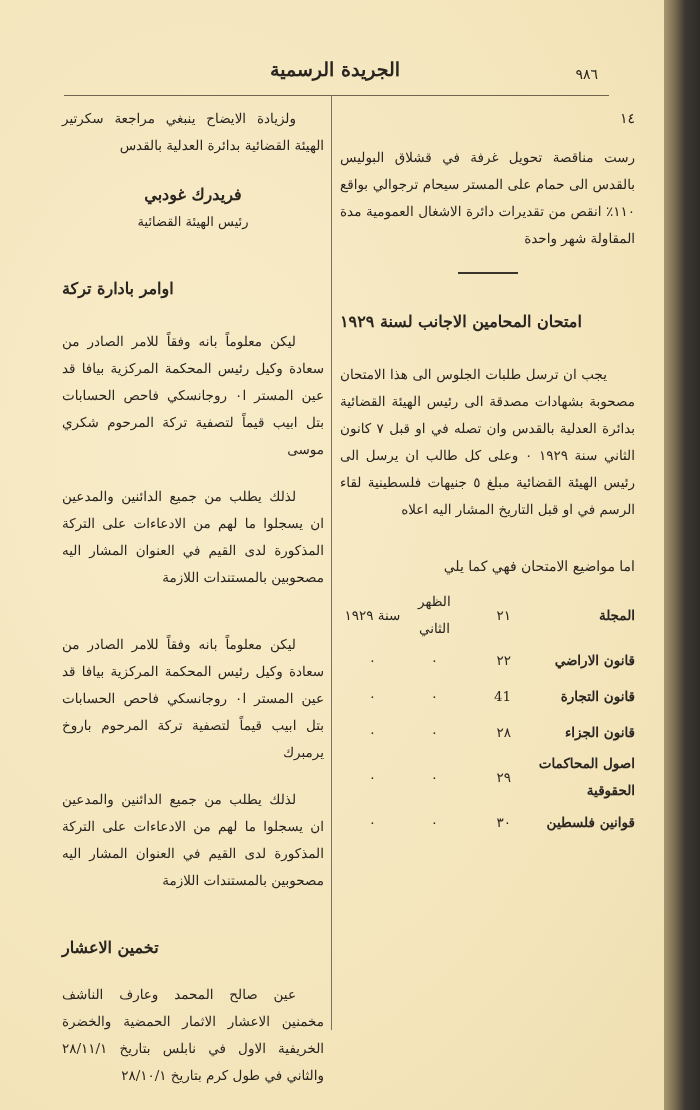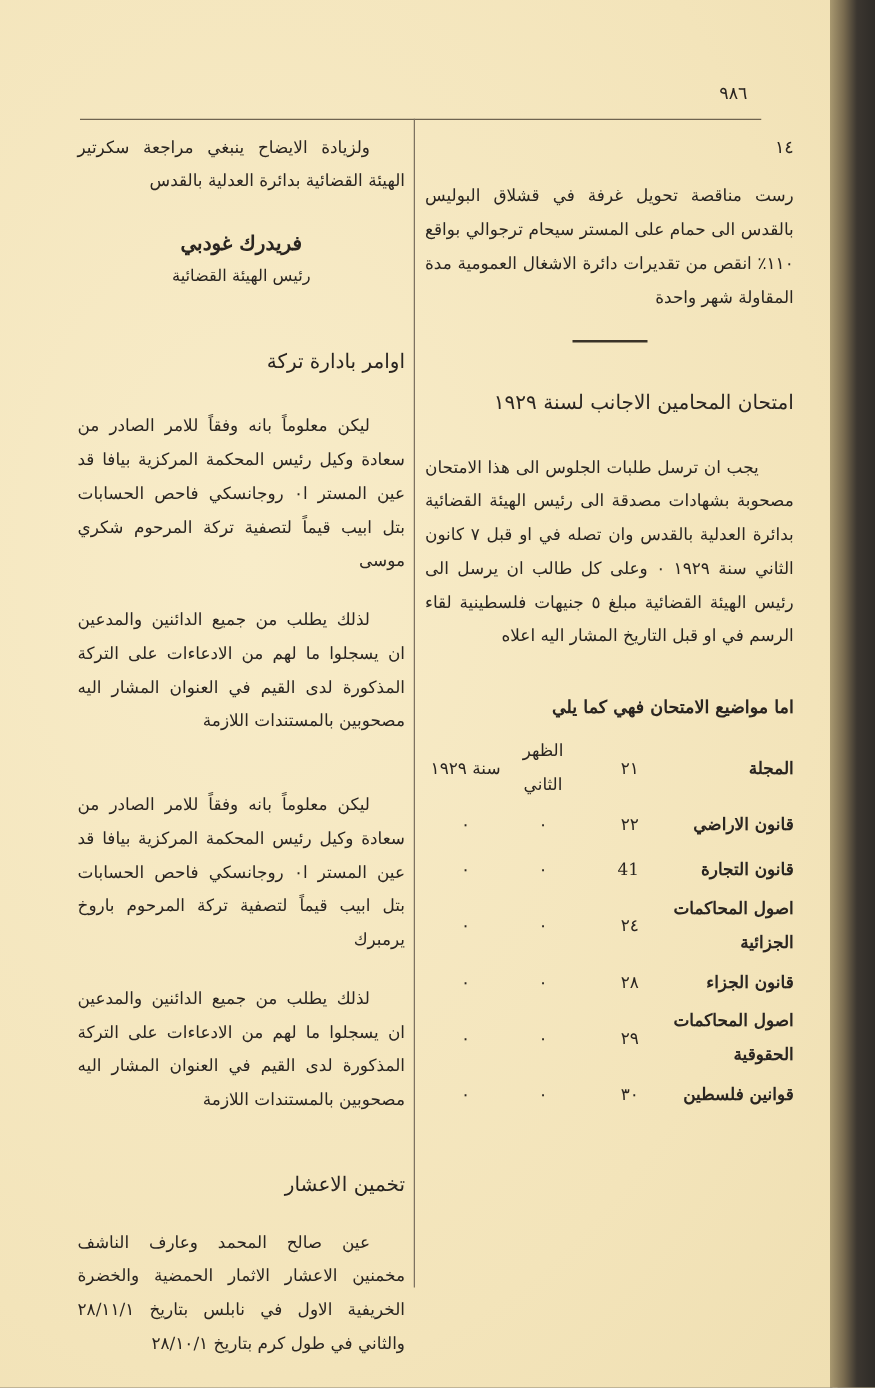--- a/index.html
+++ b/index.html
@@ -12,75 +12,70 @@
   .page-number{position:absolute;right:12px;top:8px;font-size:14px;color:#2a2520;}
   .journal-title{position:absolute;left:0;right:0;top:0;text-align:center;font-size:19px;font-weight:bold;color:#2a2520;}
   .header-rule{position:absolute;top:95px;left:64px;width:545px;height:1px;background:#6f6450;}
   .col-rule{position:absolute;left:331px;top:95px;width:1px;height:935px;background:#7d7260;}
   .col{position:absolute;direction:rtl;color:#2a2520;font-size:13.5px;line-height:27px;}
   .col-right{left:340px;width:295px;top:105px;}
   .col-left{left:62px;width:262px;top:105px;}
   .center{text-align:right;}
   .para{text-align:justify;text-align-last:right;margin:0;}
   .indent{text-indent:28px;}
-  .sect-title{text-align:right;font-size:16px;font-weight:normal;margin:0;}
+  .sect-title{text-align:left;font-size:16px;font-weight:bold;margin:0;}
   .short-rule{width:60px;height:2px;background:#3a3328;margin:0 auto;}
   .sig-name{text-align:center;font-size:16px;font-weight:bold;margin:0;}
   .sig-title{text-align:center;font-size:13px;margin:0;}
   table.schedule{width:100%;border-collapse:collapse;direction:rtl;}
   table.schedule td{padding:0;height:36px;font-size:13.5px;color:#2a2520;vertical-align:middle;}
   td.subj{text-align:right;width:42%;font-weight:bold;}
   td.day{text-align:right;width:16%;}
   td.month{text-align:center;width:20%;}
   td.year{text-align:center;width:22%;}
 </style>
 </head>
 <body>
 
 <div class="page">
 
   <div class="header">
     <span class="page-number">٩٨٦</span>
+    <div class="journal-title">الجريدة الرسمية</div>
   </div>
   <div class="header-rule"></div>
   <div class="col-rule"></div>
 
   <div class="col col-right">
     <p class="center" style="margin:0 0 12px 0;font-size:14px;">١٤</p>
     <p class="para" style="margin:0 0 20px 0;">رست مناقصة تحويل غرفة في قشلاق البوليس بالقدس الى حمام على المستر سيحام ترجوالي بواقع ١١٠٪ انقص من تقديرات دائرة الاشغال العمومية مدة المقاولة شهر واحدة</p>
     <div class="short-rule" style="margin-bottom:34px;"></div>
 
     <p class="sect-title" style="margin-bottom:26px;">امتحان المحامين الاجانب لسنة ١٩٢٩</p>
     <p class="para indent" style="margin-bottom:30px;">يجب ان ترسل طلبات الجلوس الى هذا الامتحان مصحوبة بشهادات مصدقة الى رئيس الهيئة القضائية بدائرة العدلية بالقدس وان تصله في او قبل ٧ كانون الثاني سنة ١٩٢٩ ٠ وعلى كل طالب ان يرسل الى رئيس الهيئة القضائية مبلغ ٥ جنيهات فلسطينية لقاء الرسم في او قبل التاريخ المشار اليه اعلاه</p>
 
-    <p class="center" style="margin:0 0 8px 0;font-weight:bold;font-size:14px;">اما مواضيع الامتحان فهي كما يلي</p>
+    <p class="center" style="margin:0 0 8px 0;font-weight:normal;font-size:14px;">اما مواضيع الامتحان فهي كما يلي</p>
 
     <table class="schedule">
       <tbody>
           <tr>
         <td class="subj">المجلة</td>
         <td class="day">٢١</td>
         <td class="month">الظهر الثاني</td>
         <td class="year">سنة ١٩٢٩</td>
       </tr>
       <tr>
         <td class="subj">قانون الاراضي</td>
         <td class="day">٢٢</td>
         <td class="month">٠</td>
         <td class="year">٠</td>
       </tr>
       <tr>
         <td class="subj">قانون التجارة</td>
         <td class="day">41</td>
-        <td class="month">٠</td>
-        <td class="year">٠</td>
-      </tr>
-      <tr>
-        <td class="subj">اصول المحاكمات الجزائية</td>
-        <td class="day">٢٤</td>
         <td class="month">٠</td>
         <td class="year">٠</td>
       </tr>
       <tr>
         <td class="subj">قانون الجزاء</td>
         <td class="day">٢٨</td>
         <td class="month">٠</td>
         <td class="year">٠</td>
       </tr>
       <tr>

